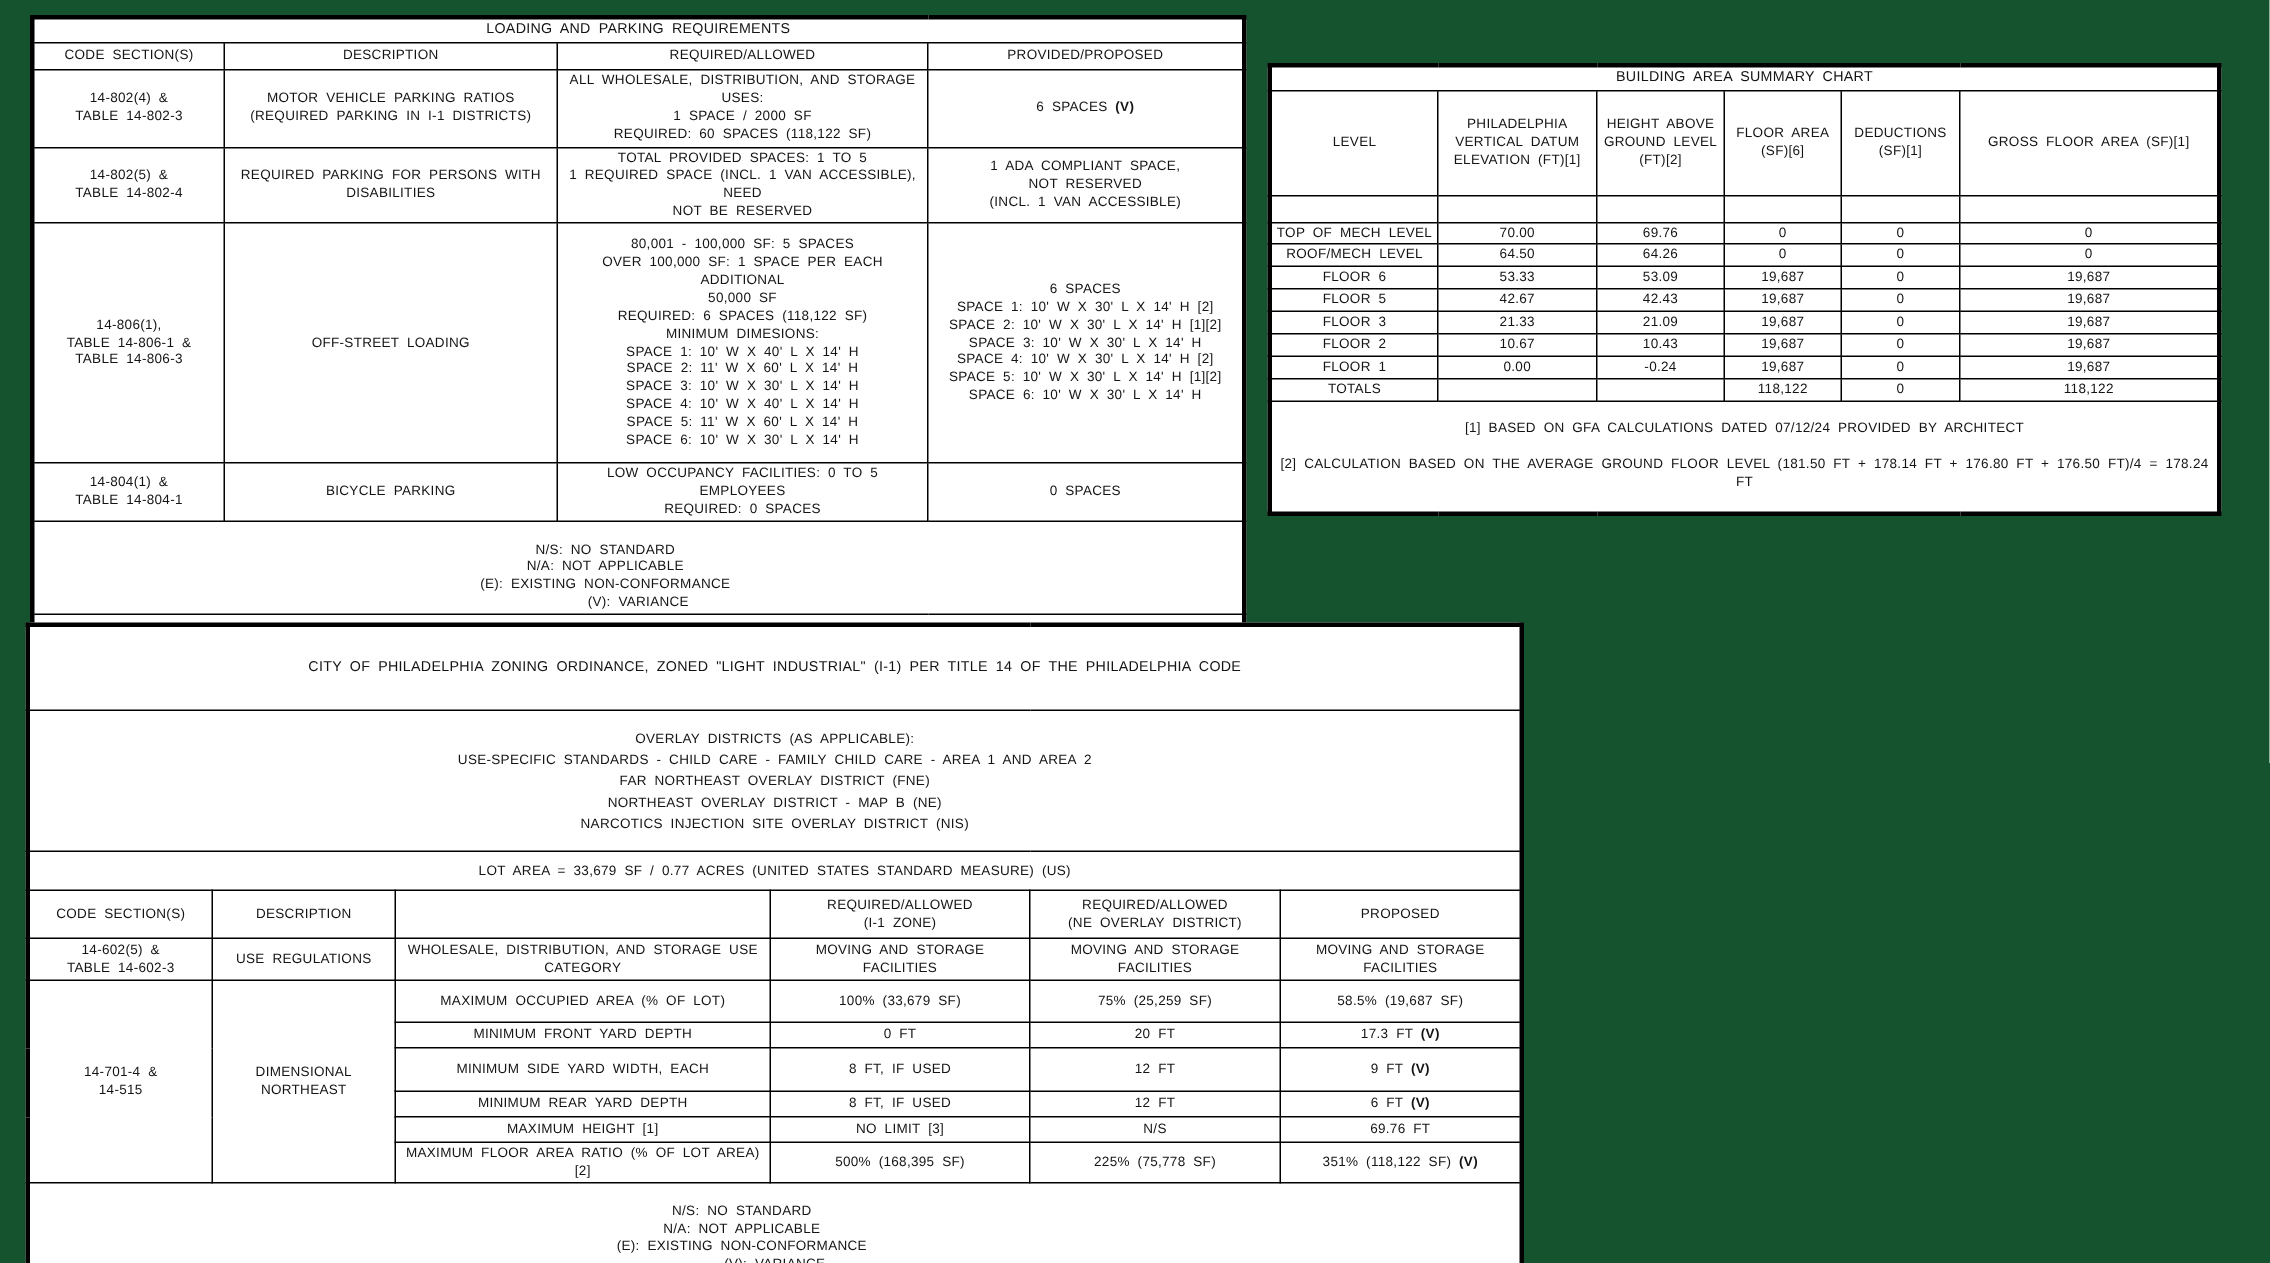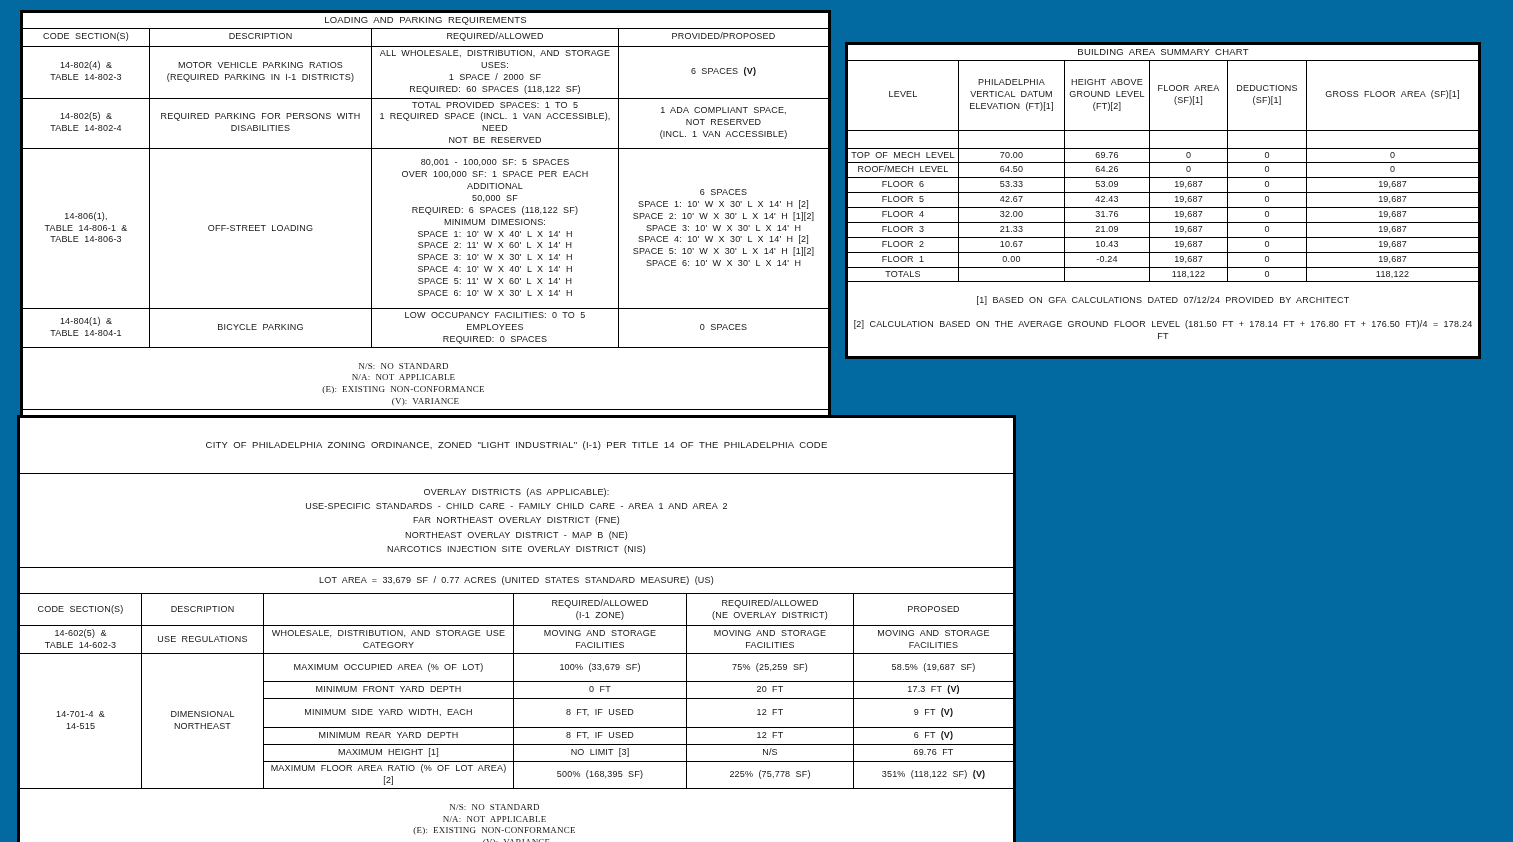--- a/index.html
+++ b/index.html
@@ -1,20 +1,20 @@
 <!DOCTYPE html>
 <html><head>
 <meta charset="utf-8">
 <style>
   html, body { margin: 0; padding: 0; background: #ffffff; }
   .canvas {
     position: relative;
     width: 1513px;
     height: 842px;
-    background: #0369a1;
+    background: #14532d;
     font-family: "Liberation Sans", sans-serif;
     font-size: 9px;
     line-height: 1.32;
     color: #141414;
     letter-spacing: 0.2px;
     word-spacing: 2.5px;
   }
   table.sheet {
     position: absolute;
     border-collapse: collapse;
@@ -34,21 +34,20 @@
   td.fn-cell {
     text-align: left;
     vertical-align: middle;
     white-space: normal;
     padding: 2px 5px;
   }
   td.legend-cell {
     text-align: left;
     padding: 1px 5px;
     white-space: nowrap;
-    font-family: Liberation Serif, serif;
   }
   .legend-item { display: inline-block; margin-right: 44px; }
   .legend-item:last-child { margin-right: 0; }
   td.overlay-cell { line-height: 1.6; }
   b { font-weight: bold; }
   #t1 { left: 20px;  top: 10px;  width: 808px; }
   #t2 { left: 845px; top: 42px;  width: 633px; }
   #t3 { left: 17px;  top: 415px; width: 996px; }
 </style>
 </head>
@@ -159,21 +158,21 @@
     </tr>
     <tr style="height:70px">
       <td>LEVEL</td>
       <td>PHILADELPHIA
 VERTICAL DATUM
 ELEVATION (FT)[1]</td>
       <td>HEIGHT ABOVE
 GROUND LEVEL
 (FT)[2]</td>
       <td>FLOOR AREA
-(SF)[1]</td>
+(SF)[6]</td>
       <td>DEDUCTIONS
 (SF)[1]</td>
       <td>GROSS FLOOR AREA (SF)[1]</td>
     </tr>
     <tr style="height:18px">
       <td></td>
           <td></td>
           <td></td>
           <td></td>
           <td></td>
@@ -200,28 +199,20 @@
       <td>53.33</td>
       <td>53.09</td>
       <td>19,687</td>
       <td>0</td>
       <td>19,687</td>
     </tr>
     <tr style="height:14px">
       <td>FLOOR 5</td>
       <td>42.67</td>
       <td>42.43</td>
-      <td>19,687</td>
-      <td>0</td>
-      <td>19,687</td>
-    </tr>
-    <tr style="height:14px">
-      <td>FLOOR 4</td>
-      <td>32.00</td>
-      <td>31.76</td>
       <td>19,687</td>
       <td>0</td>
       <td>19,687</td>
     </tr>
     <tr style="height:14px">
       <td>FLOOR 3</td>
       <td>21.33</td>
       <td>21.09</td>
       <td>19,687</td>
       <td>0</td>

